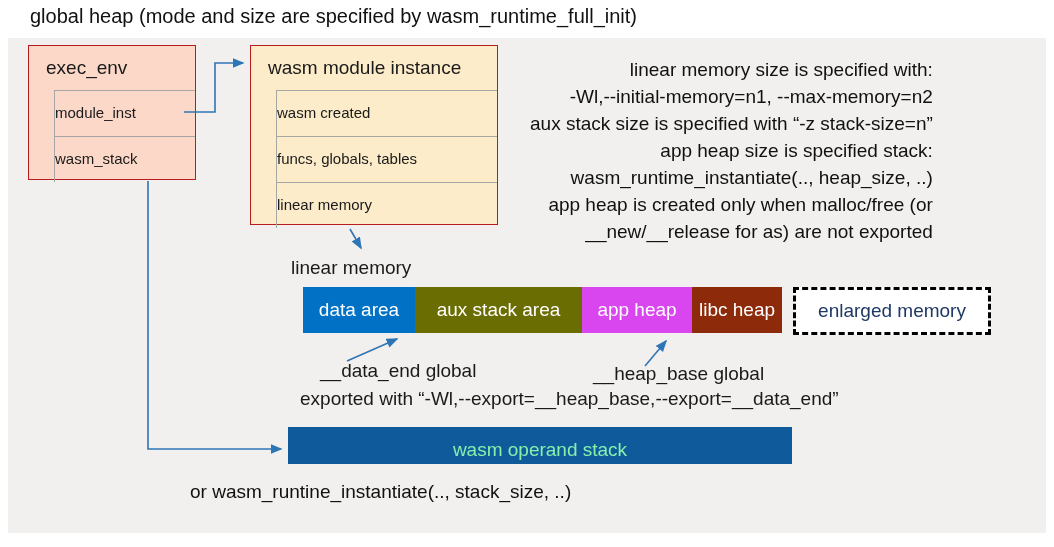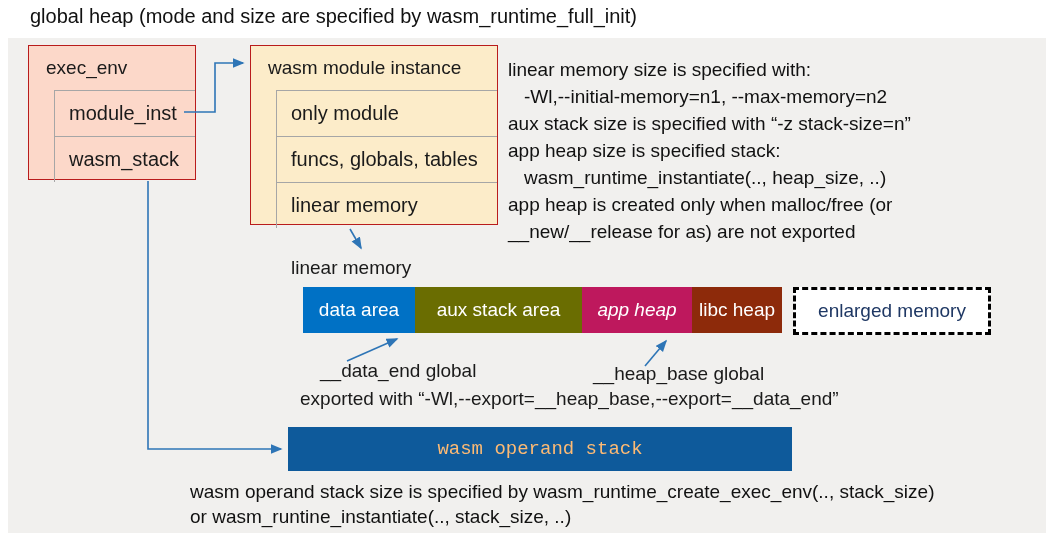--- a/index.html
+++ b/index.html
@@ -5,40 +5,40 @@
   html,body{margin:0;padding:0;background:#ffffff;}
   .stage{position:relative;width:1054px;height:547px;background:#ffffff;
          font-family:"Liberation Sans", sans-serif;color:#1a1a1a;overflow:hidden;}
   .title{position:absolute;left:30px;top:5px;font-size:20px;color:#111;}
   .panel{position:absolute;left:8px;top:38px;width:1038px;height:495px;background:#f1f0ee;}
 
   .box{position:absolute;box-sizing:border-box;border:1px solid #b91c1c;}
   .box-exec{left:28px;top:45px;width:168px;height:135px;background:#fcd8c9;}
   .box-inst{left:250px;top:45px;width:248px;height:180px;background:#fcecc9;}
   .box-header{height:44px;line-height:44px;padding-left:17px;font-size:19px;white-space:nowrap;}
-  .box-row{margin-left:25px;height:45px;line-height:44px;padding-left:14px;font-size:20px;
+  .box-row{margin-left:25px;height:45px;line-height:44px;font-size:15px;
            border-left:1px solid #a6a6a6;border-top:1px solid #a6a6a6;white-space:nowrap;}
 
-  .notes{position:absolute;left:508px;top:56px;font-size:19px;line-height:27px;color:#111;}
+  .notes{position:absolute;left:530px;top:56px;font-size:19px;line-height:27px;color:#111;text-align:right;}
   .notes .indent{padding-left:16px;}
 
   .lm-label{position:absolute;left:291px;top:257px;font-size:19px;}
 
   .bar{position:absolute;left:291px;top:287px;height:46px;display:flex;padding-left:12px;}
   .seg{height:46px;line-height:46px;text-align:center;color:#ffffff;font-size:19px;white-space:nowrap;}
 
   .enlarged{position:absolute;left:793px;top:287px;width:198px;height:48px;box-sizing:border-box;
             border:3px dashed #000;background:#ffffff;text-align:center;line-height:42px;font-size:19px;}
 
   .ann-dataend{position:absolute;left:320px;top:360px;font-size:19px;}
   .ann-heapbase{position:absolute;left:593px;top:363px;font-size:19px;}
   .ann-export{position:absolute;left:300px;top:388px;font-size:19px;}
 
-  .opstack{position:absolute;left:288px;top:427px;width:504px;height:44px;
-           text-align:center;line-height:45px;color:#fdba74;font-size:19px;font-family:Liberation Mono, monospace;}
+  .opstack{position:absolute;left:288px;top:427px;width:504px;height:37px;
+           text-align:center;line-height:45px;color:#86efac;font-size:19px;}
 
   .bottom-note{position:absolute;left:190px;top:479px;font-size:19px;line-height:25px;color:#111;}
 
   .arrows{position:absolute;left:0;top:0;width:1054px;height:547px;pointer-events:none;}
 </style>
 </head>
 <body>
 
 <div class="stage">
 
@@ -47,54 +47,53 @@
   <div class="panel"></div>
 
   <div class="box box-exec">
     <div class="box-header">exec_env</div>
     <div class="box-row">module_inst</div>
     <div class="box-row">wasm_stack</div>
   </div>
 
   <div class="box box-inst">
     <div class="box-header">wasm module instance</div>
-    <div class="box-row">only module</div>
+    <div class="box-row">wasm created</div>
     <div class="box-row">funcs, globals, tables</div>
     <div class="box-row">linear memory</div>
   </div>
 
   <div class="notes">
     <div>linear memory size is specified with:</div>
     <div class="indent">-Wl,--initial-memory=n1, --max-memory=n2</div>
     <div>aux stack size is specified with “-z stack-size=n”</div>
     <div>app heap size is specified stack:</div>
     <div class="indent">wasm_runtime_instantiate(.., heap_size, ..)</div>
     <div>app heap is created only when malloc/free (or</div>
     <div>__new/__release for as) are not exported</div>
   </div>
 
   <div class="lm-label">linear memory</div>
 
   <div class="bar">
     <div class="seg" style="width: 112px; background: rgb(0, 113, 197);">data area</div>
     <div class="seg" style="width: 167px; background: rgb(106, 109, 1);">aux stack area</div>
-    <div class="seg" style="width: 110px; background: #be185d; font-style: italic;">app heap</div>
+    <div class="seg" style="width: 110px; background: #d946ef;">app heap</div>
     <div class="seg" style="width: 90px; background: rgb(141, 42, 10);">libc heap</div>
   </div>
 
   <div class="enlarged" style="color: rgb(31, 56, 100);">enlarged memory</div>
 
   <div class="ann-dataend">__data_end global</div>
   <div class="ann-heapbase">__heap_base global</div>
   <div class="ann-export">exported with “-Wl,--export=__heap_base,--export=__data_end”</div>
 
   <div class="opstack" style="background: rgb(14, 90, 155);">wasm operand stack</div>
 
   <div class="bottom-note">
-    <div>wasm operand stack size is specified by wasm_runtime_create_exec_env(.., stack_size)</div>
     <div>or wasm_runtine_instantiate(.., stack_size, ..)</div>
   </div>
 
   <svg class="arrows" viewBox="0 0 1054 547">
     <defs>
       <marker id="ah" markerWidth="9" markerHeight="8" refX="6.5" refY="3" orient="auto">
         <path d="M0,0 L7.5,3 L0,6 z" fill="#2e75b6"></path>
       </marker>
     </defs>
     <polyline points="184,112 215,112 215,63 243,63" fill="none" stroke="#2e75b6" stroke-width="1.6" marker-end="url(#ah)"></polyline>

